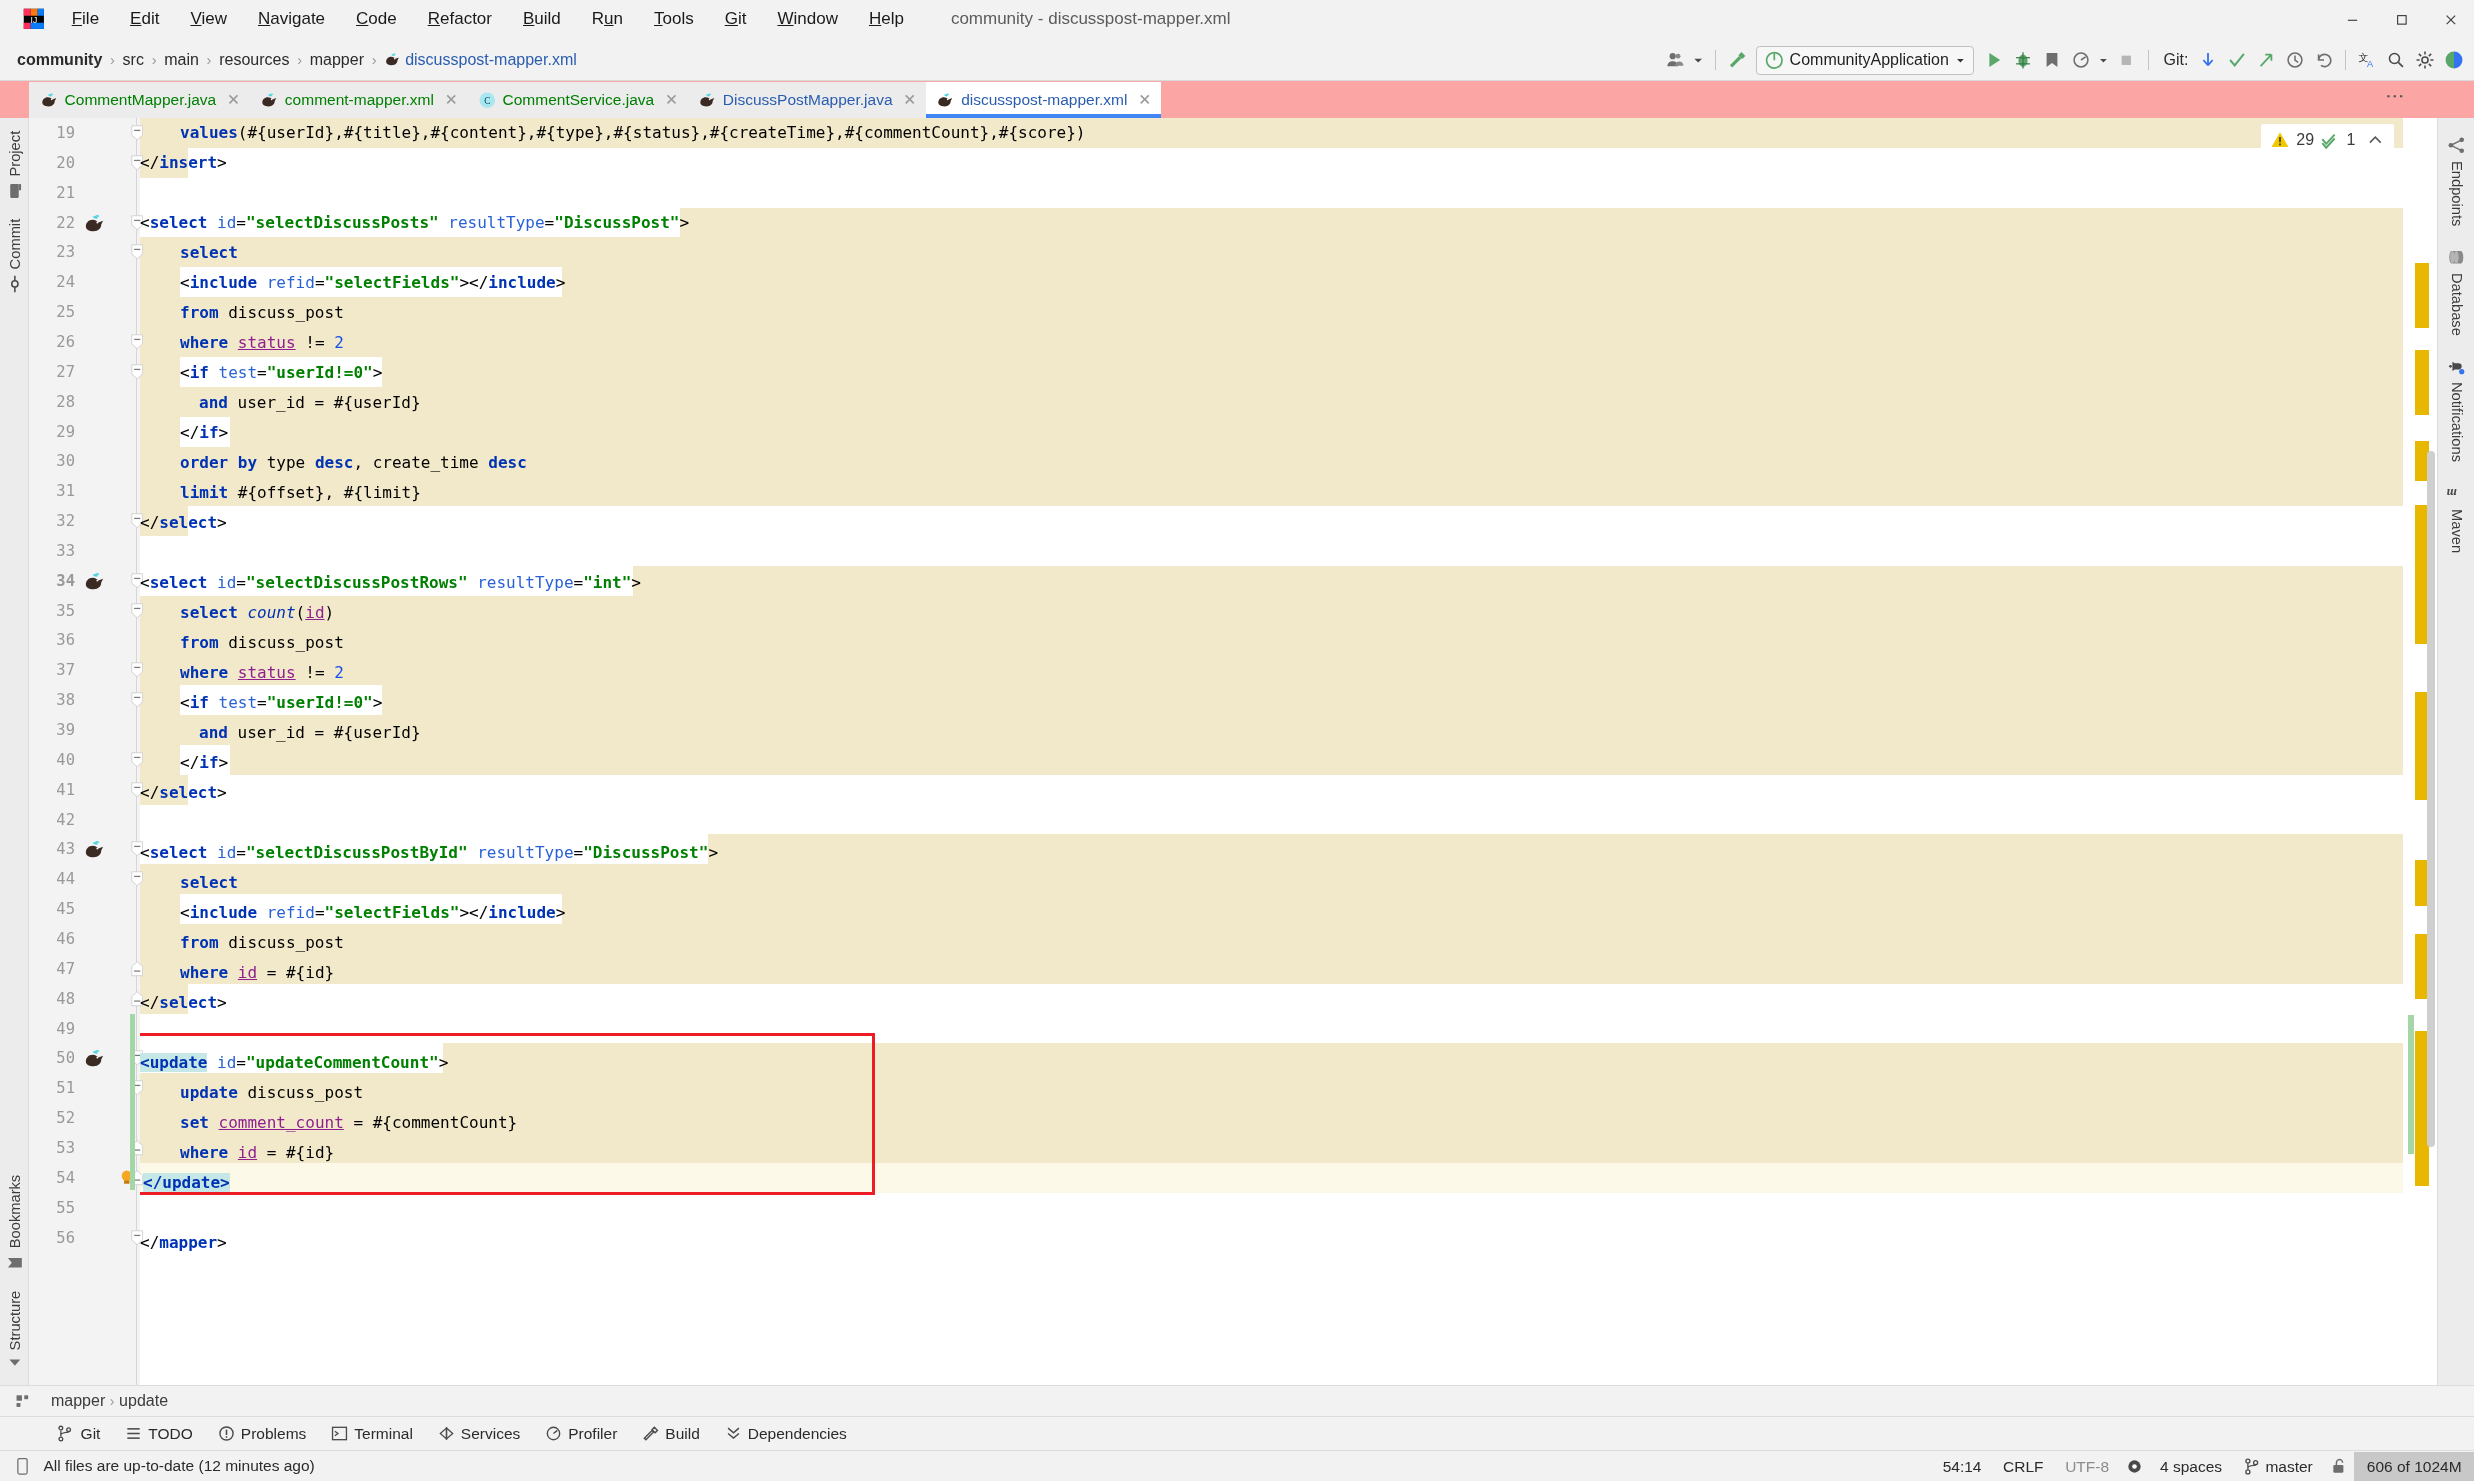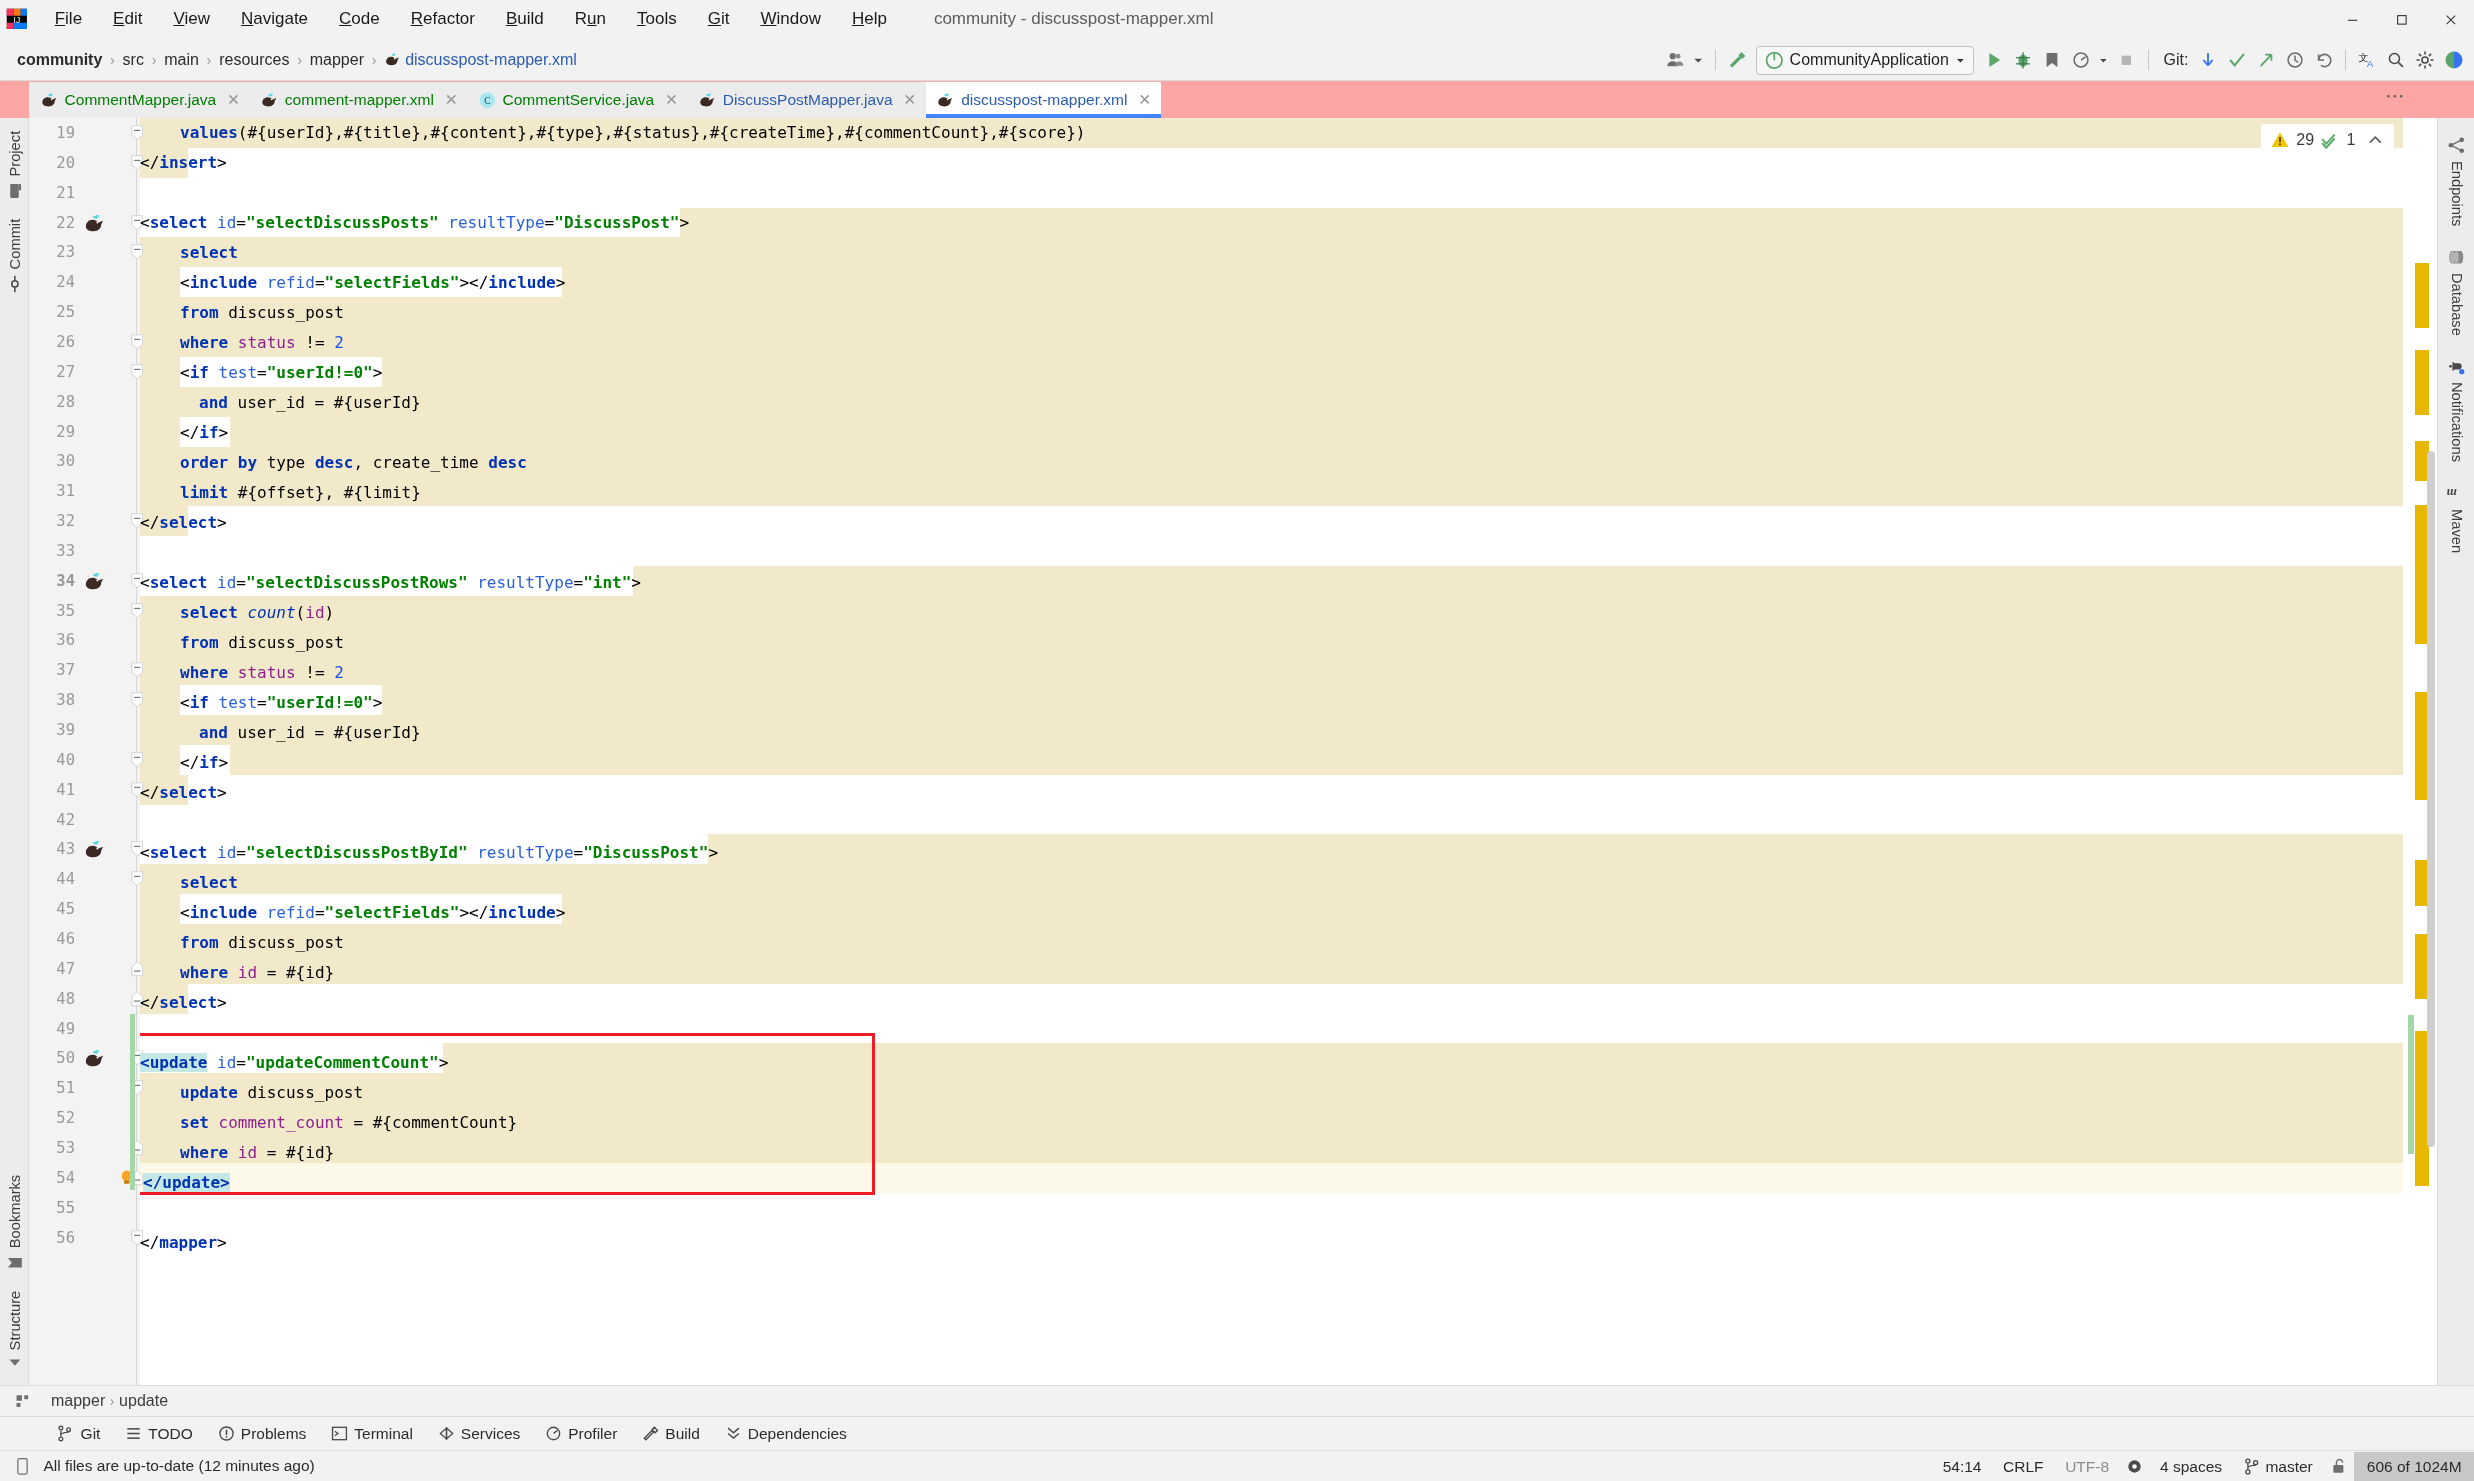--- a/index.html
+++ b/index.html
@@ -1,20 +1,20 @@
 <!DOCTYPE html>
 <html style="font-size:12.4px"><head>
 <meta charset="utf-8">
 <style>
   * { box-sizing: border-box; margin:0; padding:0; }
   html,body{ width:2475px; height:1482px; overflow:hidden; background:#f2f2f2;
     font-family:"Liberation Sans", sans-serif; -webkit-font-smoothing:antialiased; }
 
   
-  .menubar{ height:39px; background:#f2f2f2; display:flex; align-items:center; padding-left:6px;
+  .menubar{ height:39px; background:#f2f2f2; display:flex; align-items:center; padding-left:23px;
     border-bottom:0.8px solid #f2f2f2; position:relative; }
   .ij-logo{ width:21.7px; height:21.7px; margin-right:17px; position:relative; flex:none; }
   .menu-items{ display:flex; align-items:center; gap:11px; }
   .menu-item{ font-size:17px; color:#1a1a1a; padding:3.1px 10px; cursor:default; white-space:nowrap; }
   .menu-item u{ text-decoration:underline; }
   .win-title{ font-size:17px; color:#5c5c5c; margin-left:37px; white-space:nowrap; }
   .win-btns{ position:absolute; right:0; top:0; height:39px; display:flex; align-items:center; }
   .win-btn{ width:49px; height:39px; display:flex; align-items:center; justify-content:center;
     font-size:16px; color:#3c3c3c; }
 
@@ -83,21 +83,21 @@
   .caretline{ position:absolute; left:0; right:0; background:#fdf9e8; z-index:0; }
   .tagmatch{ background:#c5e8e6; }
   .changebar{ position:absolute; left:0; width:4.6px; background:#a5d6a7; }
 
   
   .s-tag     { color:#0033b3; font-weight:bold; }
   .s-attr    { color:#2a62d6; }
   .s-val     { color:#008000; font-weight:bold; }
   .s-punct   { color:#000000; }
   .s-kw      { color:#0033b3; font-weight:bold; }
-  .s-col     { color:#8f1f8f; }
+  .s-col     { color:#8f1f8f;text-decoration:underline; }
   .s-num     { color:#1750eb; }
   .s-plain   { color:#000000; }
   .s-fn      { color:#0033b3; font-style:italic; }
 
   
   .redbox{ position:absolute; border:3.9px solid #ee1c25; z-index:6; pointer-events:none; }
 
   
   .inspect{ position:absolute; top:6.2px; right:43px; height:32px; background:#ffffff;
     display:flex; align-items:center; gap:6.2px; padding:0 9.3px; z-index:8;

